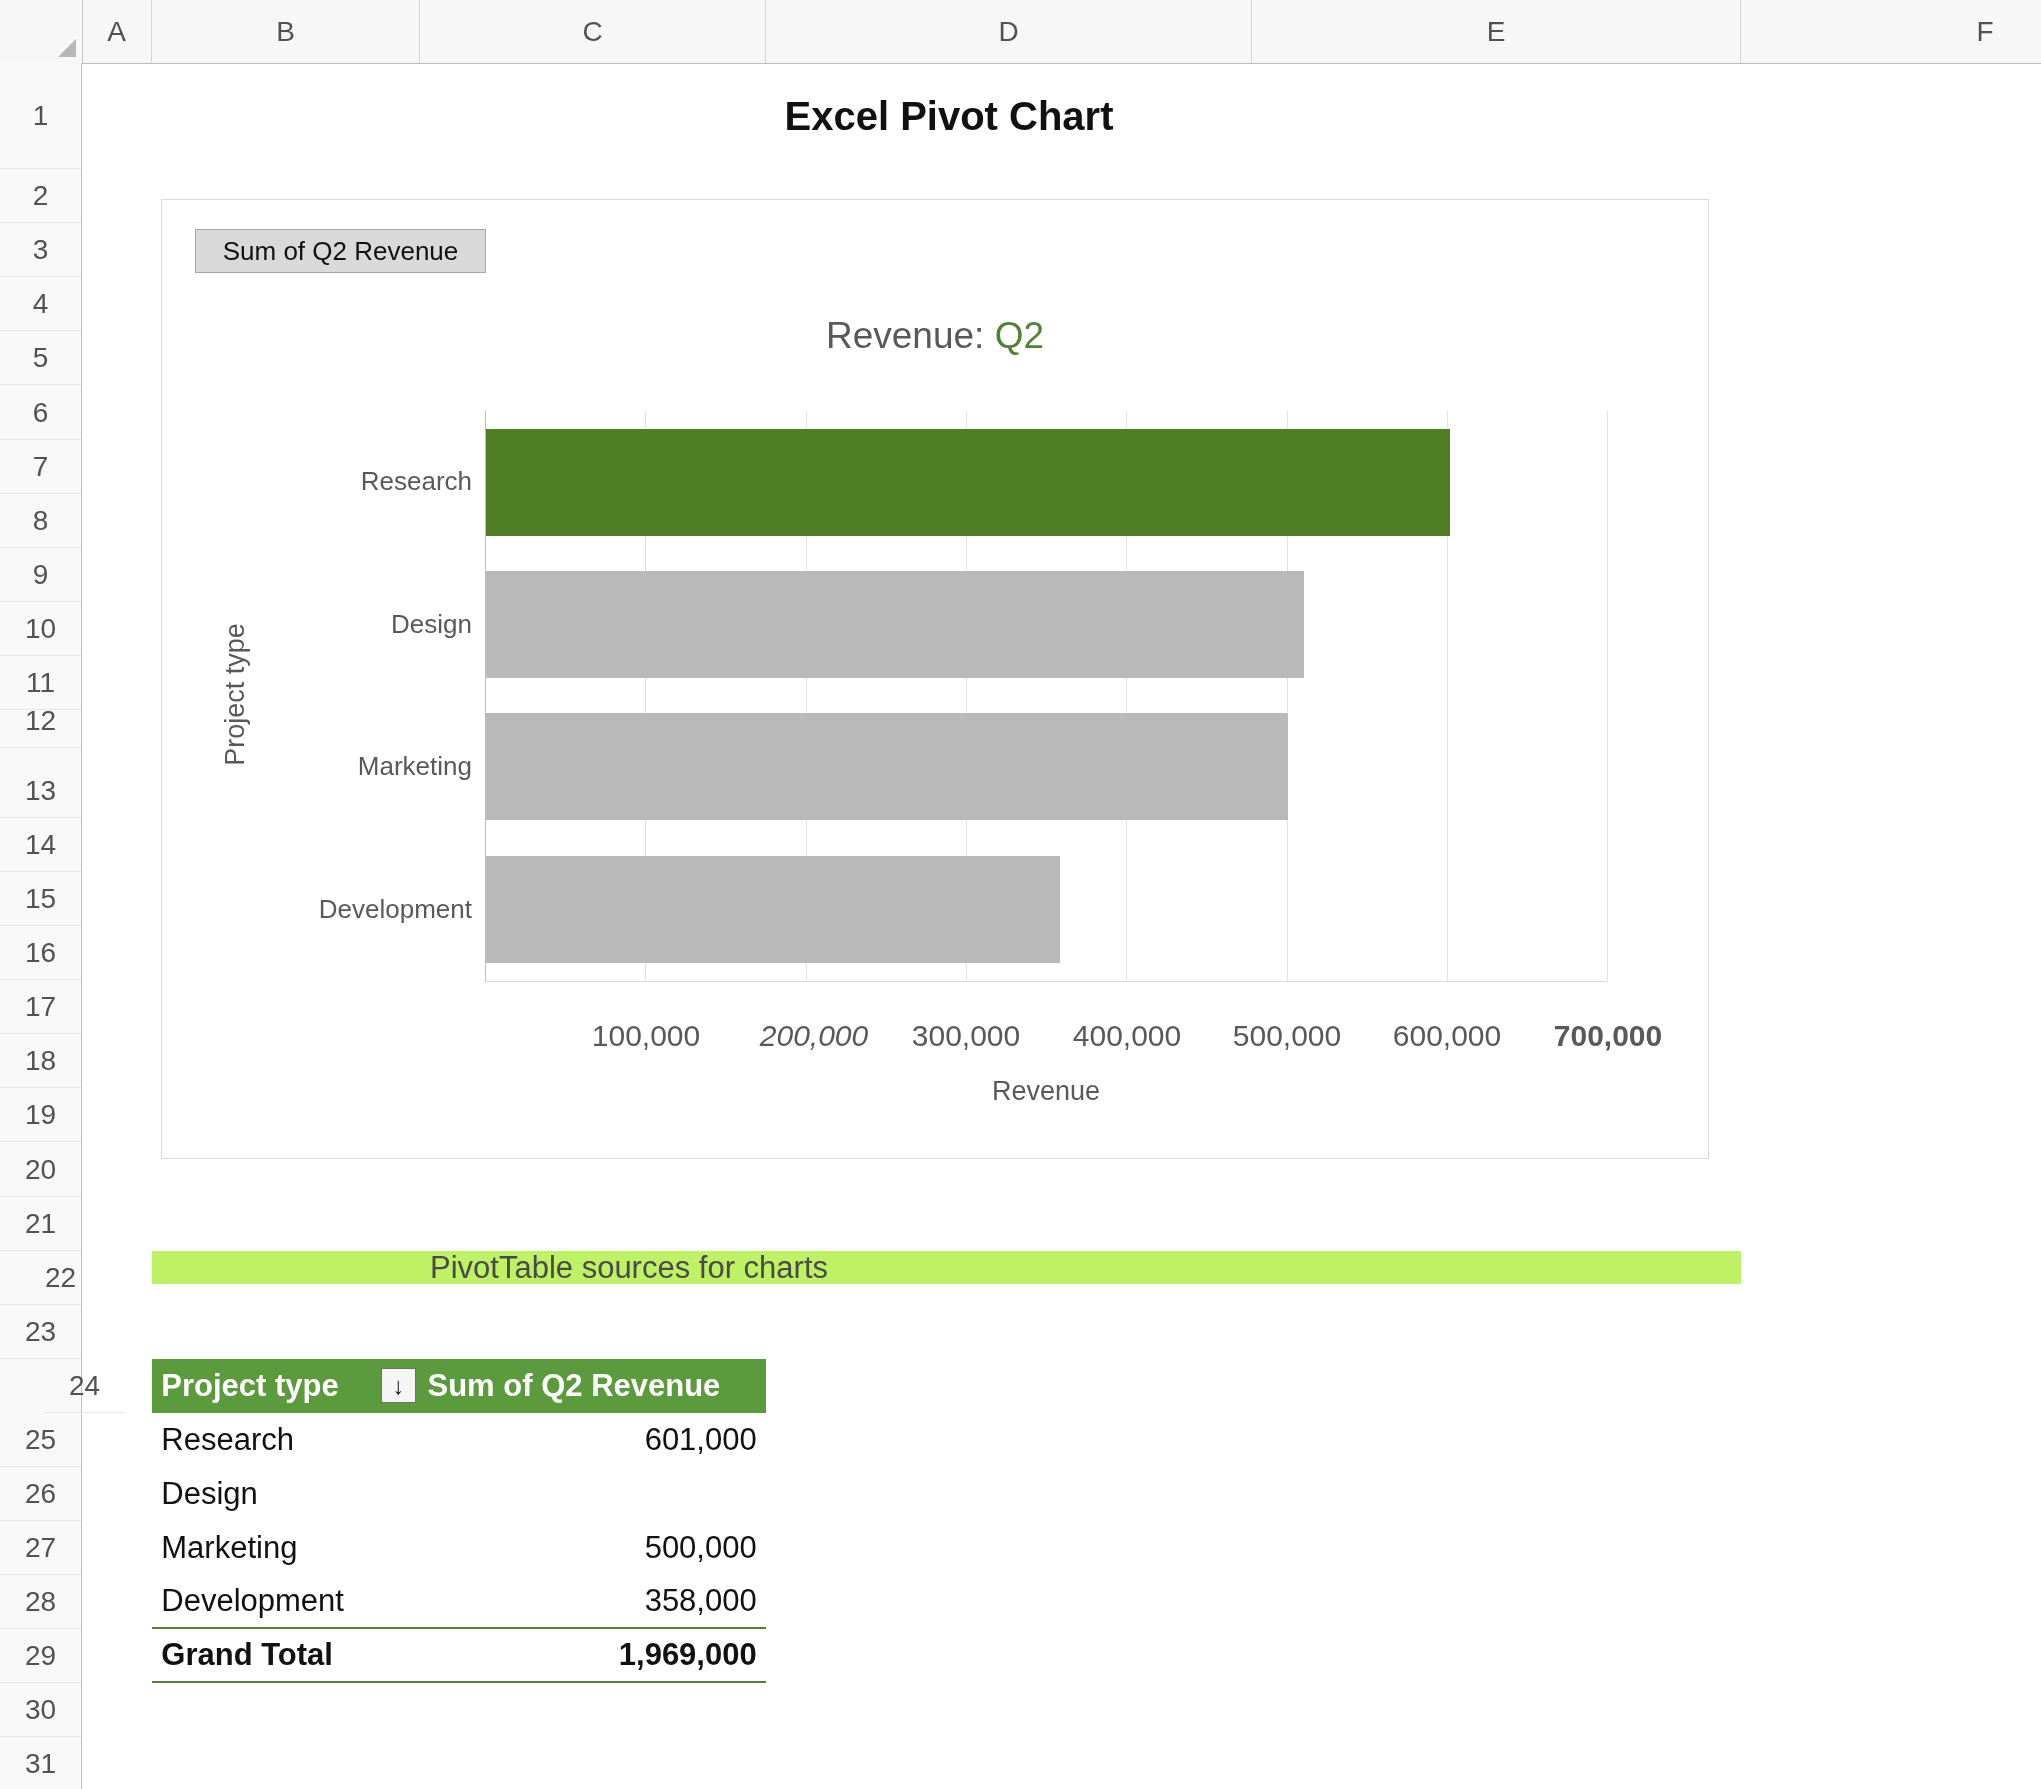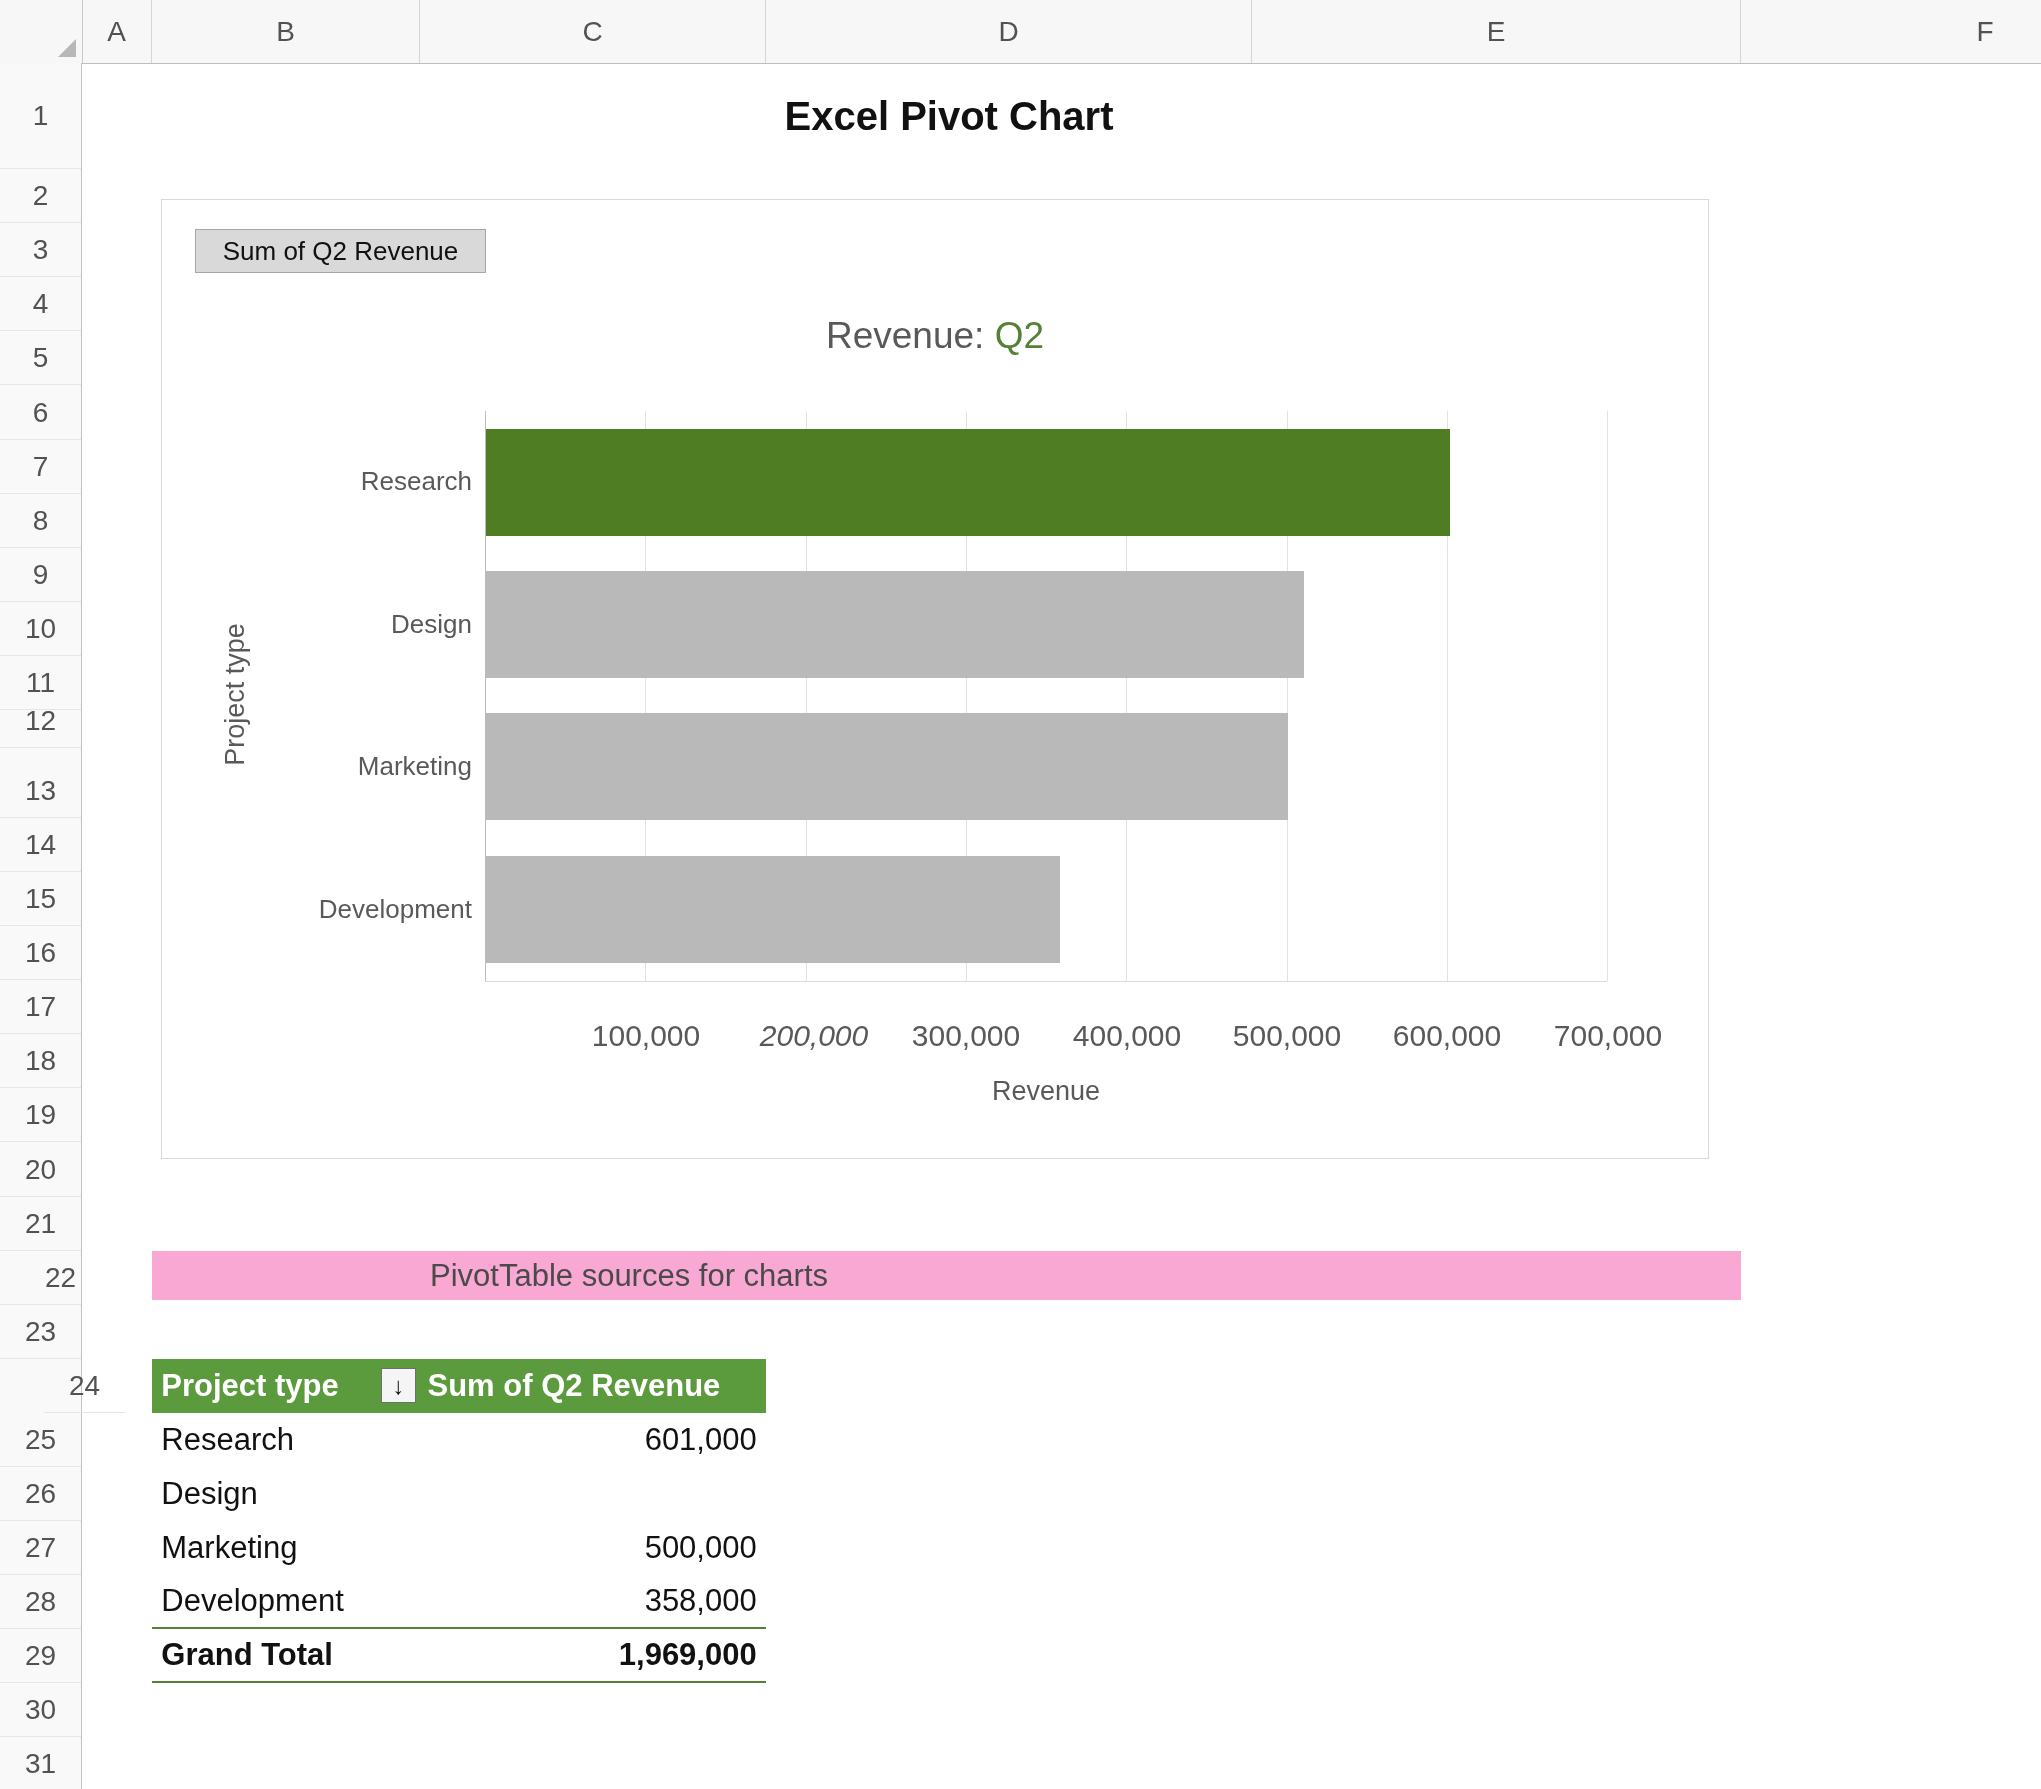--- a/index.html
+++ b/index.html
@@ -24,21 +24,21 @@
   .chart-title .hl{font-weight:normal;}
   .plot{position:absolute;left:323px;top:211px;width:1122px;height:570px;border-bottom:0.9px solid #dcdcdc;}
   .gridline{position:absolute;top:0;width:0.9px;height:570px;background:#e2e2e2;}
   .gridline.axis{background:#bdbdbd;}
   .bar{position:absolute;height:107px;}
   .cat{position:absolute;left:0;width:310px;height:37px;line-height:37px;text-align:right;font-size:26px;color:#595959;}
   .tick{position:absolute;top:820px;height:32px;line-height:32px;text-align:center;font-size:30px;color:#595959;}
   .ylab{position:absolute;left:-113px;top:476px;width:373px;height:37px;line-height:37px;text-align:center;font-size:27px;color:#595959;transform:rotate(-90deg);}
   .xlab{position:absolute;left:323px;top:874px;width:1122px;height:35px;line-height:35px;text-align:center;font-size:27px;color:#595959;}
   
-  .banner{position:absolute;left:152px;top:1251px;width:1589px;height:49px;background:#f9a8d4;display:flex;align-items:center;}
+  .banner{position:absolute;left:152px;top:1251px;width:1589px;height:33px;background:#bef264;display:flex;align-items:center;}
   .banner span{margin-left:278px;font-size:31px;color:#4a4a4a;}
   
   .pivot{position:absolute;left:152px;top:1359px;width:614px;}
   .p-row{position:relative;display:flex;width:614px;height:54px;box-sizing:border-box;}
   .p-cell{box-sizing:border-box;font-size:31px;color:#111;display:flex;align-items:center;}
   .p-cell.c1{width:268px;padding-left:9.3px;}
   .p-cell.c2{width:346px;padding-right:9.3px;justify-content:flex-end;}
   .p-head{background:#5b9a3d;}
   .p-head .p-cell{color:#ffffff;font-weight:bold;}
   .sort-btn{position:absolute;left:229px;top:9.3px;width:35px;height:35px;background:#f5f5f5;border:0.9px solid #6f6f6f;box-sizing:border-box;display:flex;align-items:center;justify-content:center;font-size:24px;color:#111;line-height:1;}
@@ -124,21 +124,21 @@
   <div class="cat" style="top: 263px;">Research</div>
       <div class="cat" style="top: 406px;">Design</div>
       <div class="cat" style="top: 548px;">Marketing</div>
       <div class="cat" style="top: 691px;">Development</div>
       <div class="tick" style="left: 404px; width: 160px;">100,000</div>
       <div class="tick" style="left: 572px; width: 160px; font-style: italic;">200,000</div>
       <div class="tick" style="left: 724px; width: 160px;">300,000</div>
       <div class="tick" style="left: 885px; width: 160px;">400,000</div>
       <div class="tick" style="left: 1045px; width: 160px;">500,000</div>
       <div class="tick" style="left: 1205px; width: 160px;">600,000</div>
-      <div class="tick" style="left: 1366px; width: 160px;">700,000</div>
+      <div class="tick" style="left: 1366px; width: 160px; font-weight: bold;">700,000</div>
     </div>
 
   <div class="banner">
     <span>PivotTable sources for charts</span>
   </div>
 
   <div class="pivot" id="pivot">
       <div class="p-row p-head">
         <div class="p-cell c1">Project type</div>
         <div class="sort-btn">↓</div>

